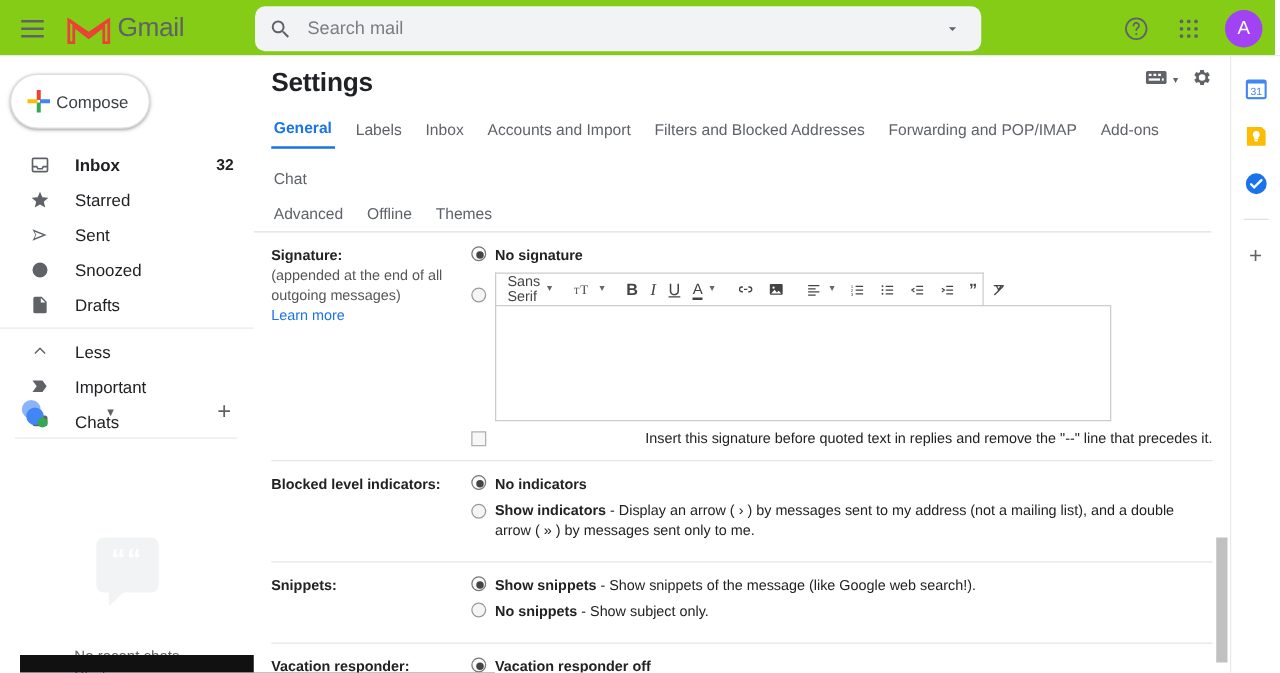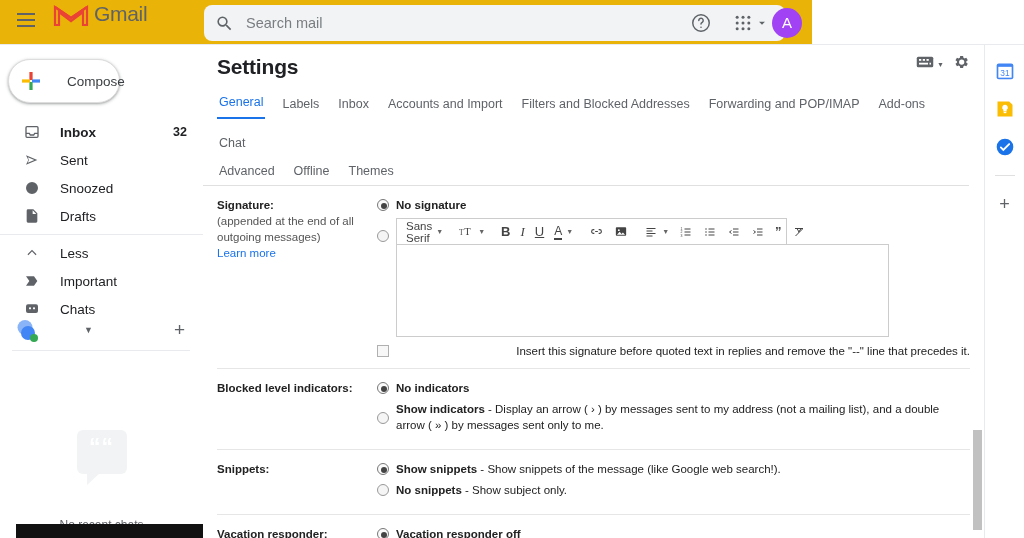--- a/index.html
+++ b/index.html
@@ -7,22 +7,22 @@
     margin: 0; padding: 0;
     width: 1024px; height: 538px;
     overflow: hidden;
     background: #fff;
     font-family: "Liberation Sans", sans-serif;
     -webkit-font-smoothing: antialiased;
   }
 
   
   .topbar {
-    position: absolute; top: 0; left: 0; width: 812px; height: 45px;
-    background: #eab308; display: flex; align-items: flex-start;
+    position: absolute; top: 0; left: 0; width: 1020px; height: 45px;
+    background: #84cc16; display: flex; align-items: center;
   }
   .hamburger { width: 40px; height: 40px; margin-left: 6px;
     display: flex; flex-direction: column; justify-content: center;
     align-items: center; gap: 4px; cursor: pointer; border-radius: 50%; }
   .hamburger i { display: block; width: 18px; height: 2px; background: #5f6368; }
   .gmail-logo { display: flex; align-items: center; margin-left: 6px; }
   .m-icon { width: 38px; height: 28px; position: relative; }
   .gmail-word { font-size: 21px; color: #5f6368; letter-spacing: -0.3px;
     margin-left: 4px; font-family: "Liberation Sans", sans-serif; }
   .searchbox {
@@ -52,21 +52,21 @@
   
   .leftnav { position: absolute; left: 0; top: 45px; width: 203px; height: 493px;
     background: #fff; }
   .compose-btn {
     margin: 14px 0 0 8px; width: 112px; height: 44px; border-radius: 24px;
     background: #fff; border: 1px solid #ddd;
     box-shadow: 0 1px 2px 0 rgba(60,64,67,.30), 0 1px 3px 1px rgba(60,64,67,.15);
     display: flex; align-items: center; cursor: pointer;
   }
   .compose-plus { width: 20px; height: 20px; margin-left: 12px; position: relative; }
-  .compose-label { font-size: 13.5px; color: #3c4043; margin-left: 26px; }
+  .compose-label { font-size: 13.5px; color: #3c4043; margin-left: 4px; }
 
   .navlist { margin-top: 15px; }
   .navitem { height: 28px; display: flex; align-items: center;
     padding-left: 22px; border-radius: 0 16px 16px 0; cursor: pointer;
     position: relative; }
   .navitem .nav-ico { width: 20px; display: flex; align-items: center;
     justify-content: center; color: #5f6368; }
   .navitem .nav-label { font-size: 13.5px; color: #202124; margin-left: 18px; }
   .navitem.bold .nav-label { font-weight: bold; }
   .navitem .nav-count { position: absolute; right: 16px; font-size: 12.5px;
@@ -107,42 +107,42 @@
     align-items: center; gap: 8px; }
   .density-btn { display: flex; align-items: center; gap: 3px; cursor: pointer; }
 
   .tabs { padding: 10px 0 0 14px; border-bottom: 1px solid #e0e0e0;
     width: 766px; }
   .tabrow { display: flex; align-items: flex-end; gap: 15px;
     flex-wrap: wrap; }
   .tab { font-size: 12.5px; color: #5f6368; padding: 2px 2px 8px 2px;
     cursor: pointer; white-space: nowrap; }
   .tab.active { color: #1a73e8; border-bottom: 2px solid #1a73e8;
-    font-weight: normal; }
+    font-weight: bold; }
   .tabrow2 { display: flex; gap: 15px; margin-top: 4px; padding-bottom: 7px; }
 
   .content { padding: 0 14px 0 14px; position: relative; }
   .srow { display: flex; border-bottom: 1px solid #e6e6e6; padding: 11px 0 11px 0; }
   .slabel { width: 160px; flex-shrink: 0; font-size: 11.5px; color: #222;
     line-height: 16px; padding-right: 10px; }
   .slabel b { font-weight: bold; display: block; }
   .slabel .note { color: #555; }
   .slabel a { color: #1a73e8; text-decoration: none; cursor: pointer; }
   .sbody { flex: 1; font-size: 11.5px; color: #222; }
 
   .radio { width: 12px; height: 12px; border-radius: 50%; border: 1px solid #999;
     background: #f5f5f5; display: inline-block; vertical-align: -2px;
     position: relative; margin-right: 7px; cursor: pointer; flex-shrink: 0; }
   .radio.on { border-color: #777; background: #fafafa; }
   .radio.on:after { content: ""; position: absolute; left: 3px; top: 3px;
     width: 6px; height: 6px; border-radius: 50%; background: #444; }
   .cbox { width: 12px; height: 12px; border: 1px solid #b0b0b0; background: #f7f7f7;
     display: inline-block; vertical-align: -2px; margin-right: 6px;
     cursor: pointer; flex-shrink: 0; }
-  .opt { display: flex; align-items: center; margin-bottom: 5px; }
+  .opt { display: flex; align-items: flex-start; margin-bottom: 5px; }
   .opt b { font-weight: bold; }
   .optline { line-height: 16px; }
 
   
   .sig-toolbar { display: flex; align-items: center; height: 26px;
     border: 1px solid #ccc; border-bottom: none; background: #fff;
     padding: 0 4px; width: 391px; }
   .tb-item { display: flex; align-items: center; height: 24px; padding: 0 5px;
     color: #444; cursor: pointer; font-size: 11.5px; }
   .tb-sep { width: 1px; height: 16px; background: #ddd; margin: 0 3px; }
@@ -247,20 +247,28 @@
       <span class="nav-ico">
         <svg width="16" height="16" viewBox="0 0 24 24" fill="none" stroke="currentColor" stroke-width="2">
           <rect x="3" y="4" width="18" height="16" rx="1.5"></rect>
             <path d="M3 14h5l1.5 2.5h5L16 14h5"></path>
         </svg>
       </span>
       <span class="nav-label">Inbox</span>
       <span class="nav-count">32</span>
     </div>
 
+    <div class="navitem">
+      <span class="nav-ico">
+        <svg width="16" height="16" viewBox="0 0 24 24" fill="currentColor">
+            <path d="M12 17.3l-6.2 3.7 1.6-7L2 9.2l7.1-.6L12 2l2.9 6.6 7.1.6-5.4 4.8 1.6 7z"></path>
+          </svg>
+      </span>
+      <span class="nav-label">Starred</span>
+    </div>
 
     <div class="navitem">
       <span class="nav-ico">
         <svg width="16" height="16" viewBox="0 0 24 24" fill="currentColor">
             <path d="M3 5l17 7-17 7 3.5-7L3 5zm4.4 7L5.6 16l9.9-4-9.9-4 1.8 4z"></path>
           </svg>
       </span>
       <span class="nav-label">Sent</span>
     </div>
 

